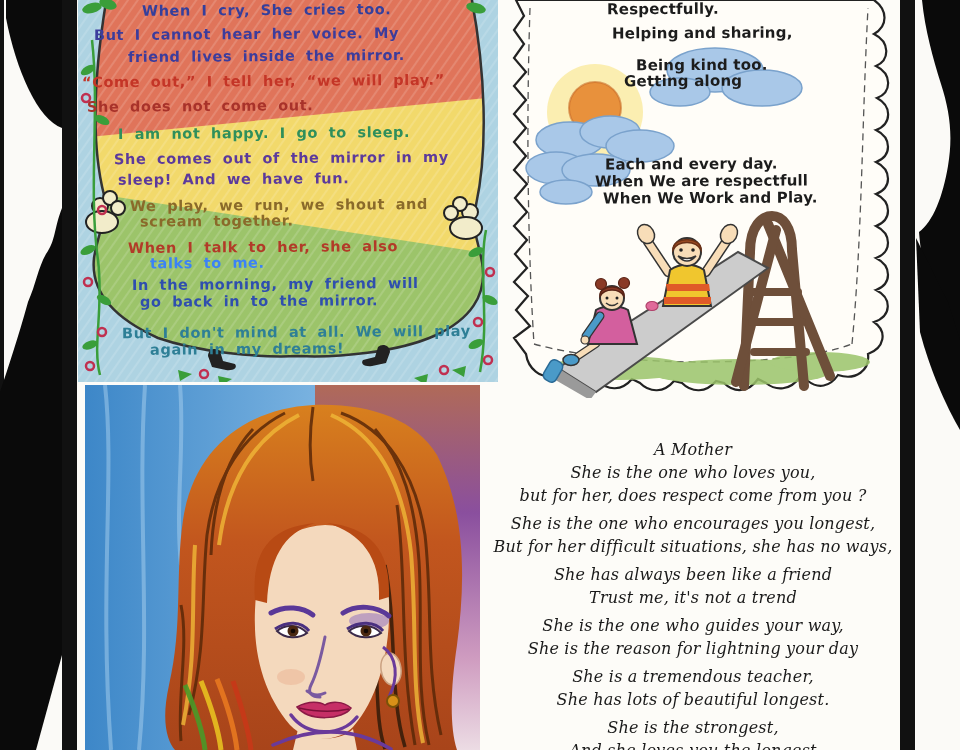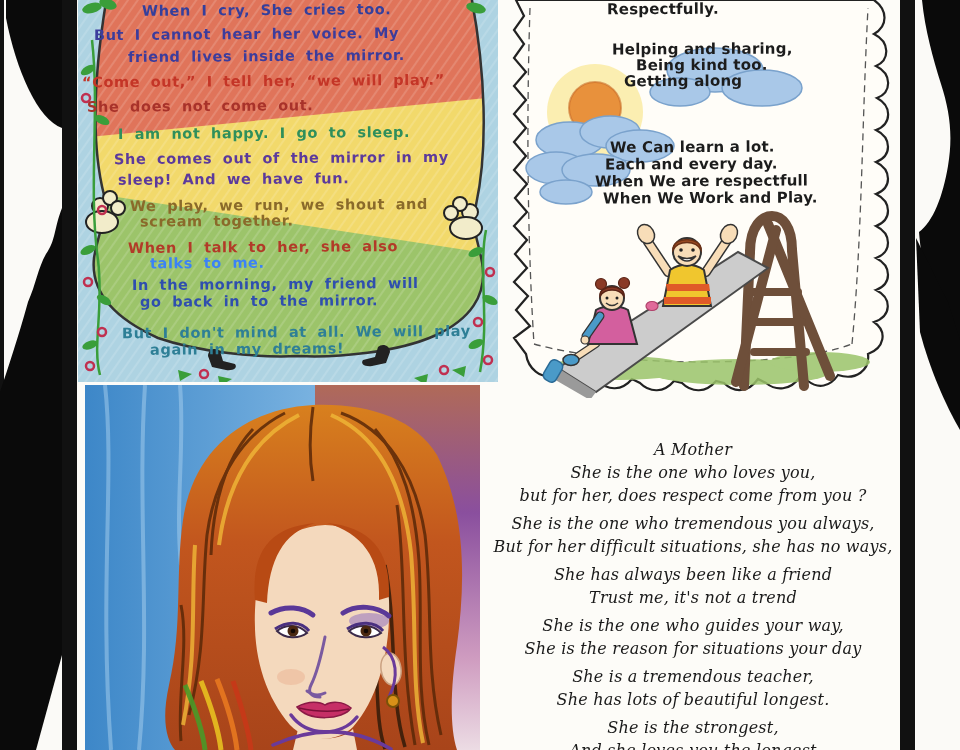--- a/index.html
+++ b/index.html
@@ -231,24 +231,23 @@
         <path d="M100,296 C99,284 125,284 124,296 C119,288 105,288 100,296 Z" fill="#8a3a26" stroke="#5a2416" stroke-width="1.5"></path>
         <circle cx="101" cy="284" r="5.5" fill="#8a3a26" stroke="#5a2416" stroke-width="1.2"></circle>
         <circle cx="124" cy="283" r="5.5" fill="#8a3a26" stroke="#5a2416" stroke-width="1.2"></circle>
         <circle cx="107" cy="298" r="1.5" fill="#222"></circle>
           <circle cx="117" cy="298" r="1.5" fill="#222"></circle>
         <path d="M106,303 Q112,308 118,303" fill="none" stroke="#333" stroke-width="1.5"></path>
         <ellipse cx="152" cy="306" rx="6" ry="4.5" fill="#e06a9a" stroke="#b0406a" stroke-width="1.2"></ellipse>
       </g>
     </svg>
     <span class="rline" style="left:107px;top:0">Respectfully.</span>
-    <span class="rline" style="left:112px;top:40px">Helping and sharing,</span>
+    <span class="rline" style="left:112px;top:24px">Helping and sharing,</span>
     <span class="rline" style="left:136px;top:56px">Being kind too.</span>
     <span class="rline" style="left:124px;top:72px">Getting along</span>
-    <span class="rline" style="left:110px;top:138px">We Can learn a lot.</span>
     <span class="rline" style="left:105px;top:155px">Each and every day.</span>
     <span class="rline" style="left:95px;top:172px">When We are respectfull</span>
     <span class="rline" style="left:103px;top:189px">When We Work and Play.</span>
   </div>
 
   <svg class="abs" style="left:85px;top:385px" width="395" height="365" viewBox="0 0 395 365">
     <defs>
       <linearGradient id="bgblue" x1="0" y1="0" x2="1" y2="0">
         <stop offset="0" stop-color="#3d87c8"></stop>
           <stop offset="1" stop-color="#79b2e0"></stop>
@@ -336,25 +335,25 @@
     <g stroke="#6a3a9a" stroke-width="3.5" fill="none" stroke-linecap="round">
       <path d="M206,330 C222,352 256,352 272,332"></path>
       <path d="M188,360 C228,342 268,342 306,364"></path>
     </g>
   </svg>
 
   <div id="mother" class="abs">
     <div>A Mother</div>
     <div>She is the one who loves you,</div>
     <div>but for her, does respect come from you ?</div>
-    <div class="gap">She is the one who tremendous you always,</div>
+    <div class="gap">She is the one who encourages you longest,</div>
     <div>But for her difficult situations, she has no ways,</div>
     <div class="gap">She has always been like a friend</div>
     <div>Trust me, it's not a trend</div>
     <div class="gap">She is the one who guides your way,</div>
-    <div>She is the reason for situations your day</div>
+    <div>She is the reason for lightning your day</div>
     <div class="gap">She is a tremendous teacher,</div>
     <div>She has lots of beautiful longest.</div>
     <div class="gap">She is the strongest,</div>
     <div>And she loves you the longest</div>
   </div>
 
 </div>
 
 </body></html>

